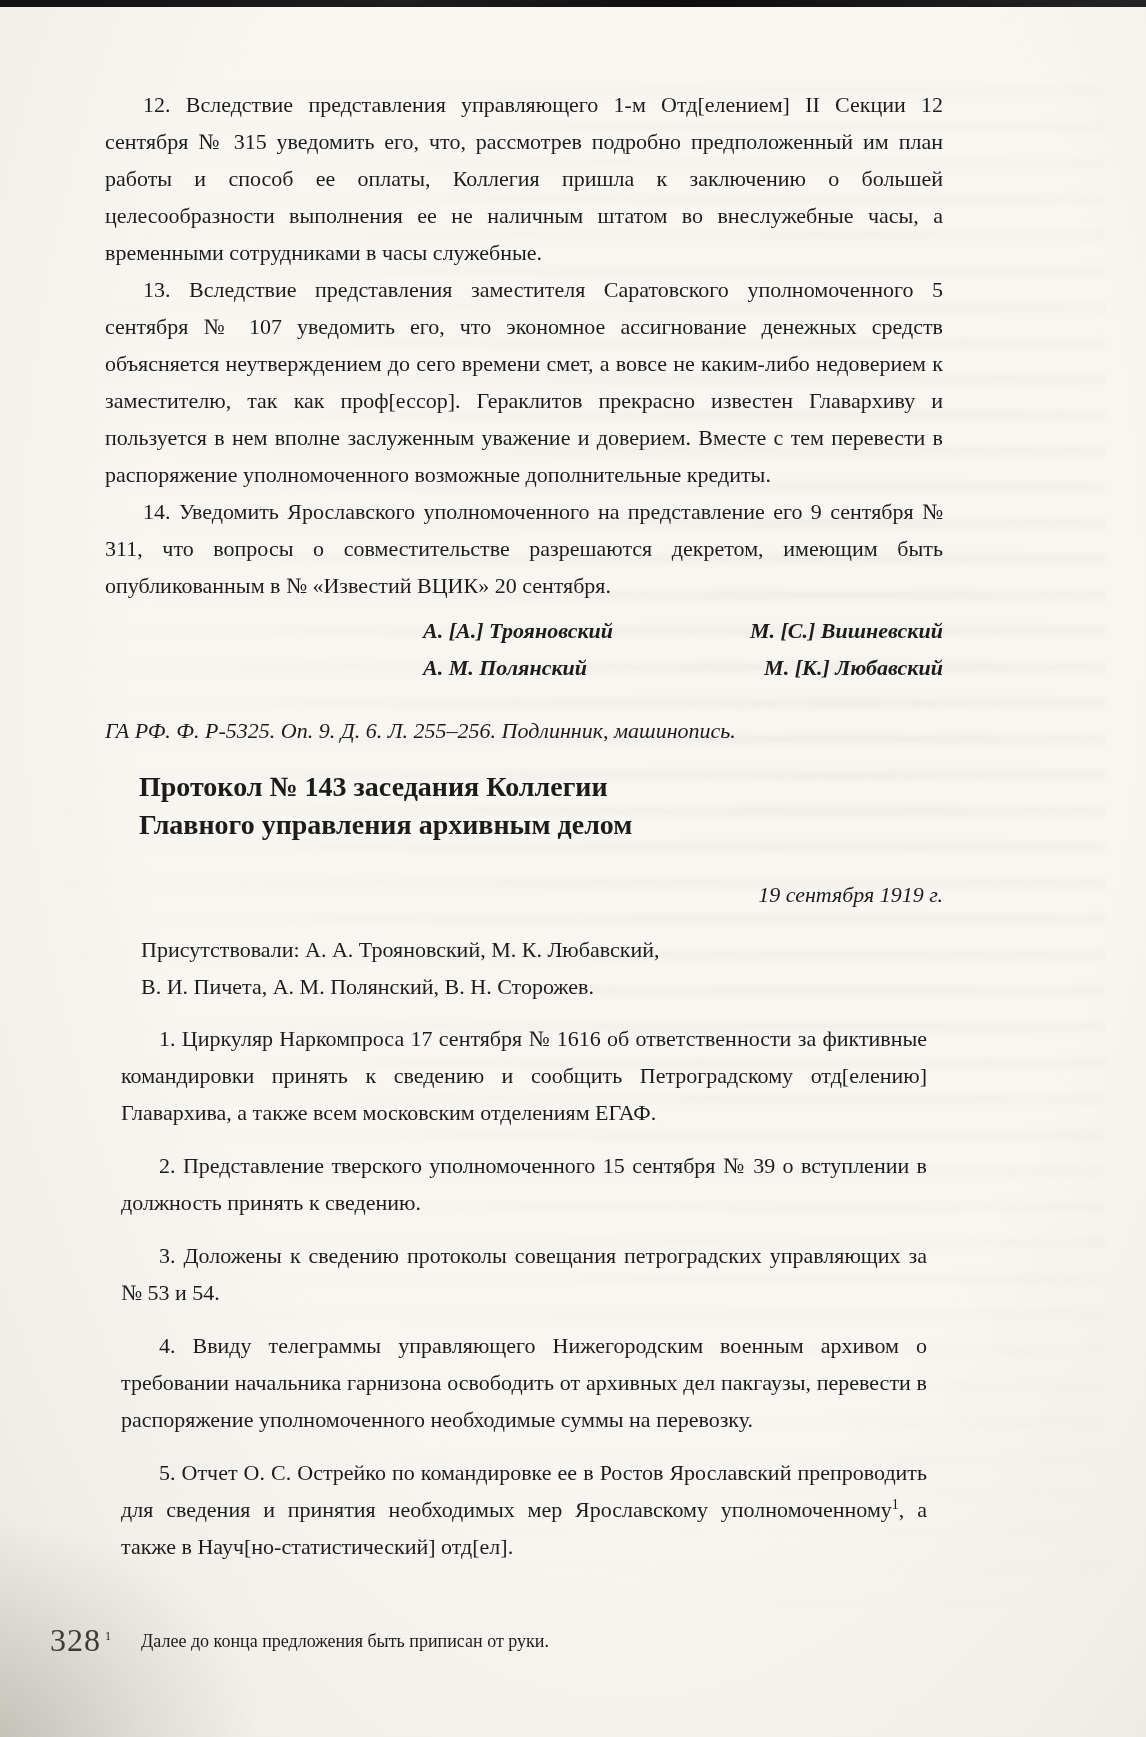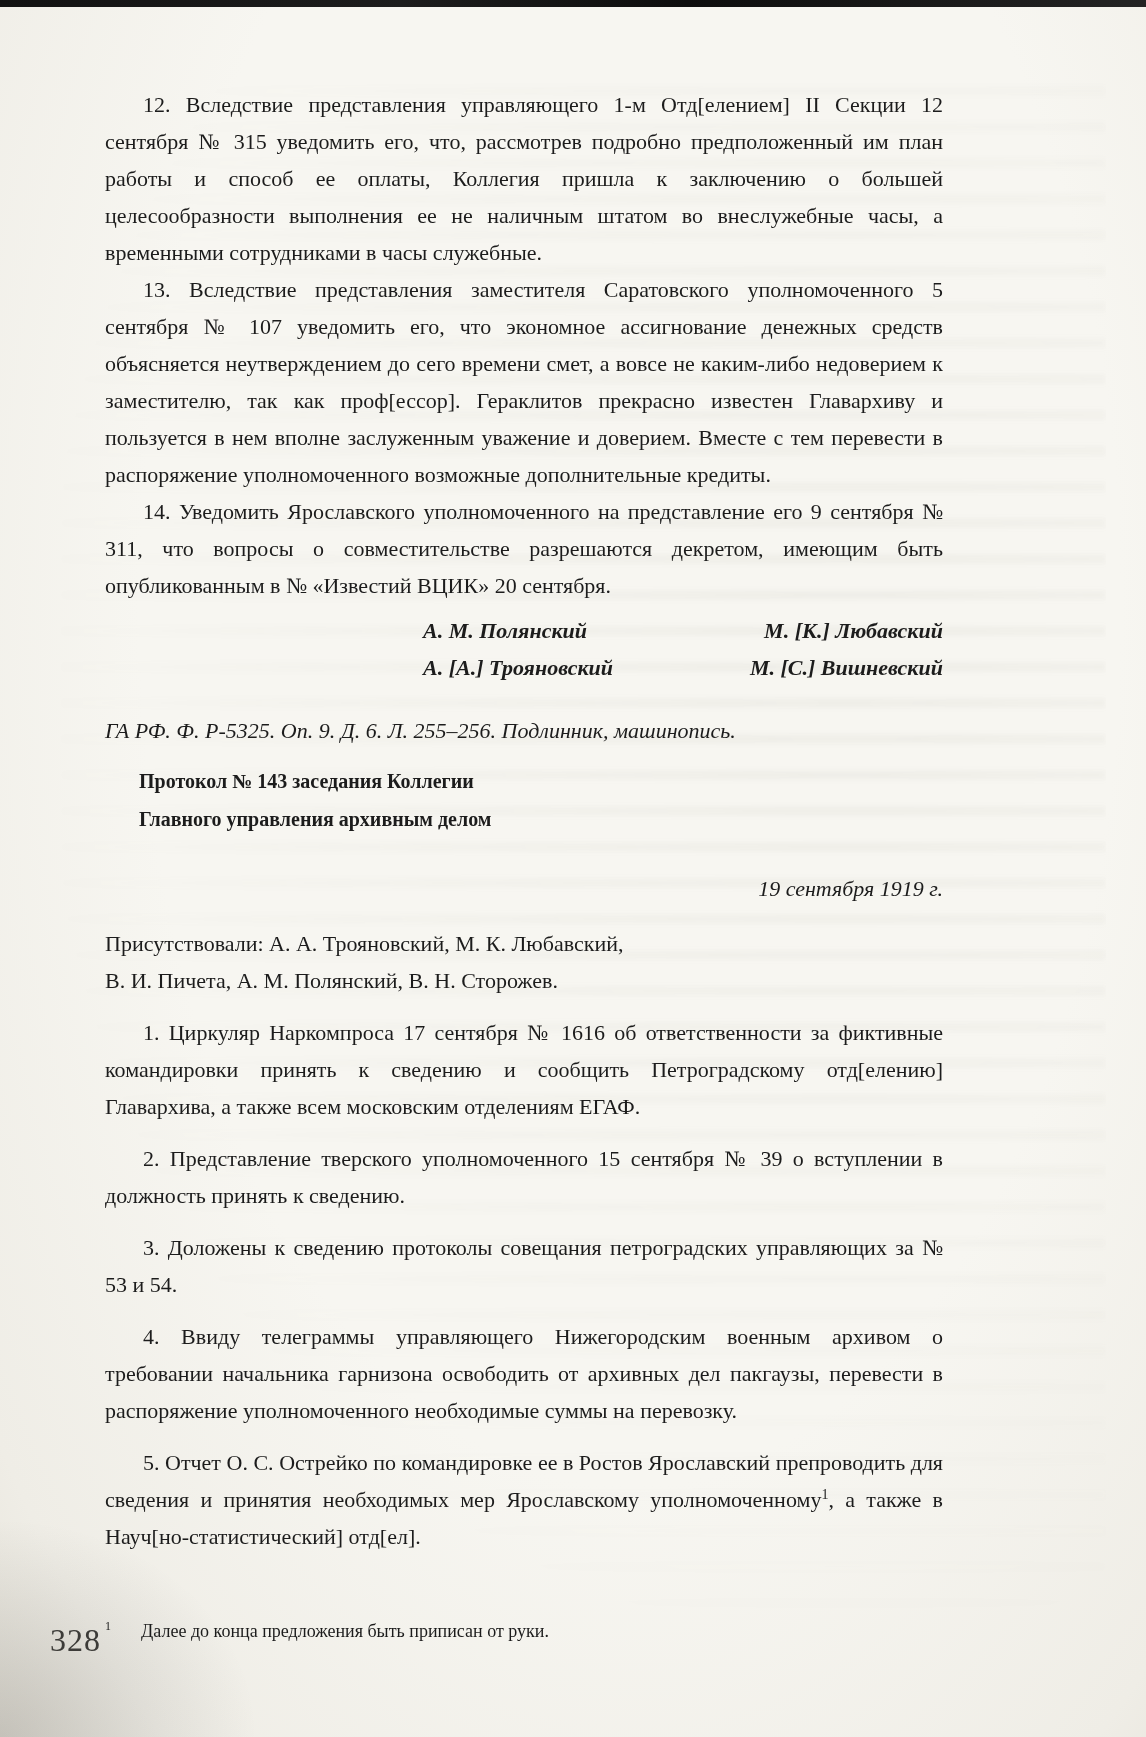--- a/index.html
+++ b/index.html
@@ -72,36 +72,36 @@
     font-style: italic;
     font-weight: bold;
     white-space: nowrap;
   }
   .source-line {
     margin-top: 26px;
     font-style: italic;
   }
   .protocol-title {
     margin-left: 34px;
-    font-size: 20px;
+    font-size: 28px;
     font-weight: bold;
     line-height: 38px;
   }
   .protocol-title span { display: block; }
   .protocol-date {
     margin-top: 32px;
     text-align: right;
     font-style: italic;
   }
   .attendees {
     margin-top: 18px;
   }
-  .attendees span { display: block; }
+  .attendees span { display: block; margin-left: 36px; }
   .item {
-    margin: 0;
+    margin: 16px;
     margin-top: 15px;
     text-indent: 38px;
     text-align: justify;
   }
   .item sup {
     font-size: 14px;
     line-height: 0;
   }
   .footnote {
     margin-top: 58px;
@@ -131,26 +131,26 @@
   <div class="corner-shadow"></div>
 
   <div class="content">
 
     <p class="para">12. Вследствие представления управляющего 1-м Отд[елением] II Секции 12 сентября № 315 уведомить его, что, рассмотрев подробно предположенный им план работы и способ ее оплаты, Коллегия пришла к заключению о большей целесообразности выполнения ее не наличным штатом во внеслужебные часы, а временными сотрудниками в часы служебные.</p>
     <p class="para">13. Вследствие представления заместителя Саратовского уполномоченного 5 сентября № 107 уведомить его, что экономное ассигнование денежных средств объясняется неутверждением до сего времени смет, а вовсе не каким-либо недоверием к заместителю, так как проф[ессор]. Гераклитов прекрасно известен Главархиву и пользуется в нем вполне заслуженным уважение и доверием. Вместе с тем перевести в распоряжение уполномоченного возможные дополнительные кредиты.</p>
     <p class="para">14. Уведомить Ярославского уполномоченного на представление его 9 сентября № 311, что вопросы о совместительстве разрешаются декретом, имеющим быть опубликованным в № «Известий ВЦИК» 20 сентября.</p>
 
     <div class="signatures">
       <div class="sig-row">
+        <span class="sig">А. [А.] Трояновский</span>
+        <span class="sig">М. [С.] Вишневский</span>
+      </div>
+      <div class="sig-row">
         <span class="sig">А. М. Полянский</span>
         <span class="sig">М. [К.] Любавский</span>
-      </div>
-      <div class="sig-row">
-        <span class="sig">А. [А.] Трояновский</span>
-        <span class="sig">М. [С.] Вишневский</span>
       </div>
     </div>
 
     <div class="source-line">ГА РФ. Ф. Р-5325. Оп. 9. Д. 6. Л. 255–256. Подлинник, машинопись.</div>
 
     <h1 class="protocol-title">
       <span>Протокол № 143 заседания Коллегии</span>
       <span>Главного управления архивным делом</span>
     </h1>
 

